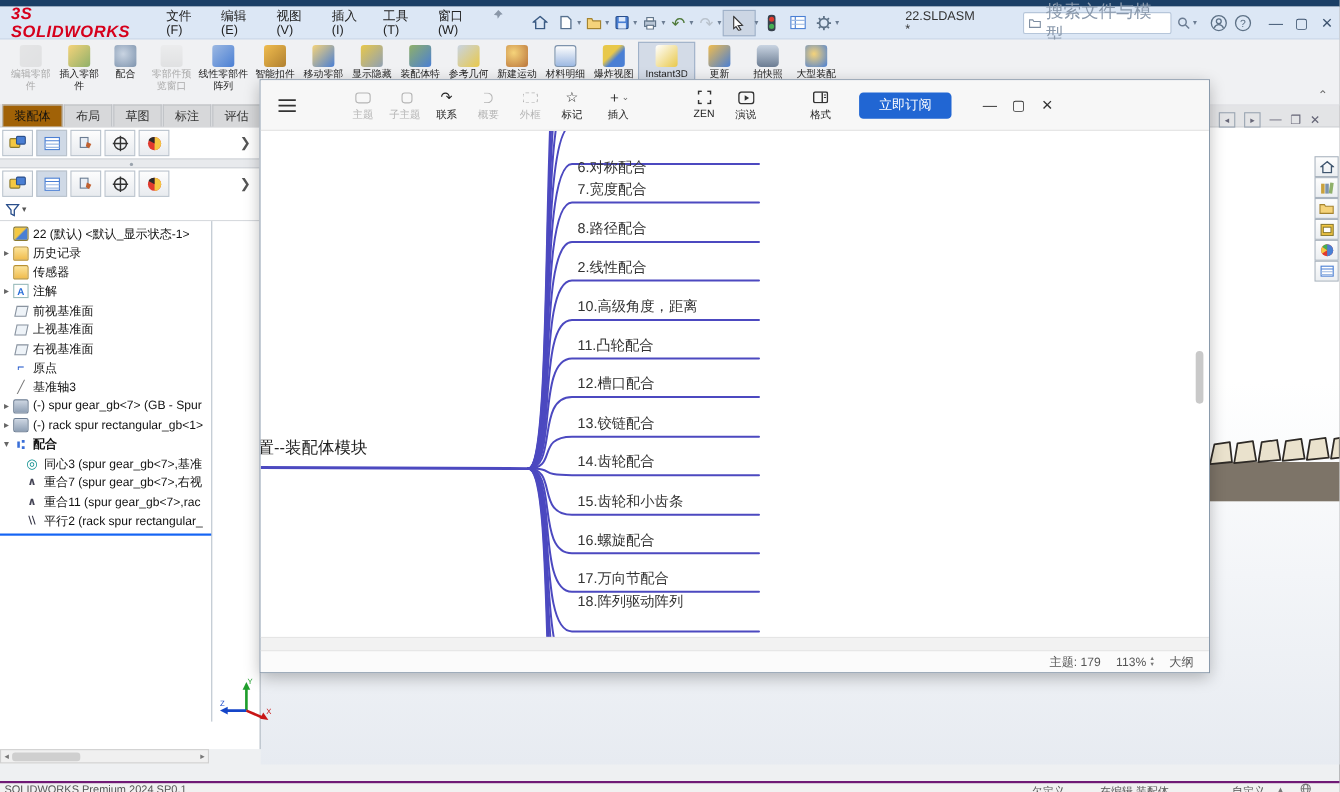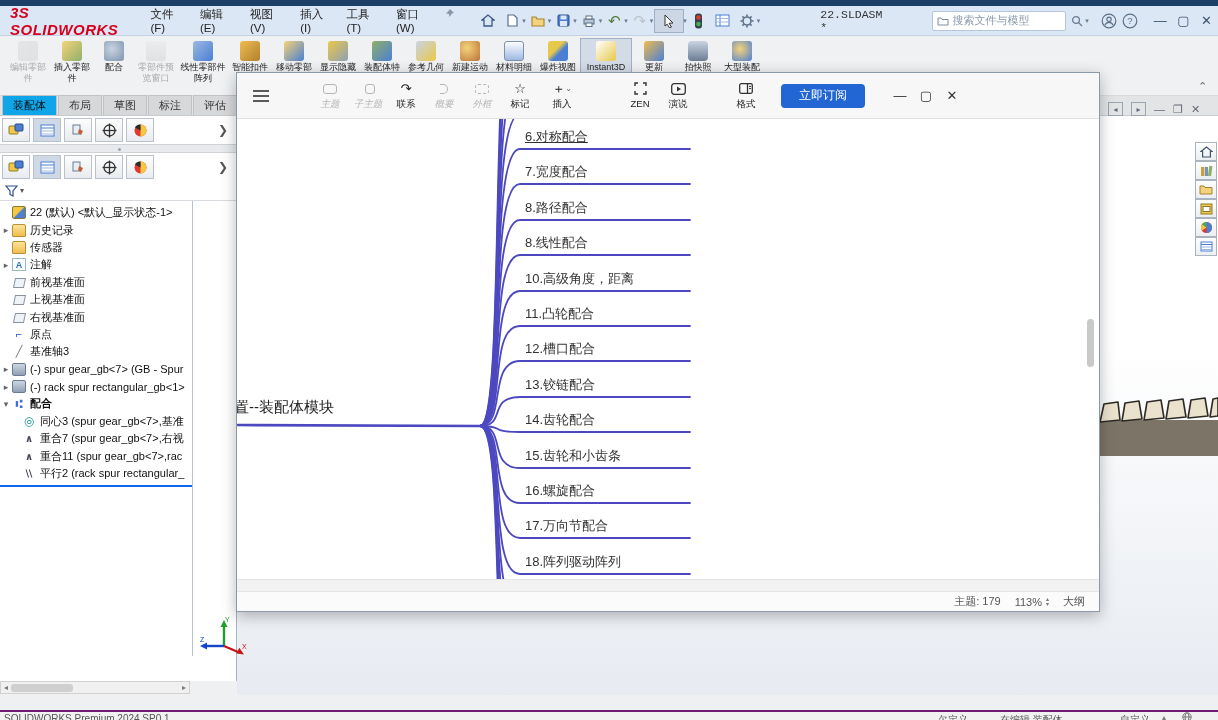--- a/index.html
+++ b/index.html
@@ -6,35 +6,35 @@
   *{box-sizing:border-box;font-family:"Liberation Sans","DejaVu Sans",sans-serif;}
   #app{position:relative;width:1218px;height:720px;background:#eef0f2;overflow:hidden;}
   .abs{position:absolute;}
   
   #topstrip{left:0;top:0;width:1218px;height:6px;background:#1b3f66;}
   #titlebar{left:0;top:6px;width:1218px;height:30px;background:#dce7f5;border-bottom:1px solid #c3d2e4;display:flex;align-items:center;}
   .logo{font-weight:bold;font-style:italic;color:#d6001c;font-size:15px;margin-left:10px;letter-spacing:.5px;}
   .menu{font-size:11.5px;color:#222;padding:4px 9px;cursor:default;}
   .qicon{width:22px;height:20px;display:inline-flex;align-items:center;justify-content:center;margin:0 1px;font-size:13px;color:#3a5a83;}
   .ddl{font-size:7px;color:#6b7c92;margin-left:-2px;}
-  .doc-title{font-size:11.5px;color:#333;margin:12px 14px;font-family:Liberation Mono, monospace;}
-  .searchbox{width:150px;height:20px;background:#fff;border:1px solid #b6c6da;border-radius:2px;display:flex;align-items:center;padding:0 4px;font-size:11px;color:#8a99ac;}
+  .doc-title{font-size:11.5px;color:#333;margin:12px 14px;}
+  .searchbox{width:150px;height:20px;background:#fff;border:1px solid #b6c6da;border-radius:2px;display:flex;align-items:center;padding:0 4px;font-size:16px;color:#8a99ac;}
   .winbtn{width:26px;height:22px;display:inline-flex;align-items:center;justify-content:center;font-size:13px;color:#3c526e;}
   
   #cmdbar{left:0;top:36px;width:1218px;height:60px;background:#f0f1f3;border-bottom:1px solid #d7dade;display:flex;align-items:flex-start;padding:2px 4px 0 6px;}
   .tb-btn{width:44px;min-width:40px;height:56px;display:flex;flex-direction:column;align-items:center;padding-top:2px;border:1px solid transparent;}
   .tb-btn .lbl{font-size:9px;line-height:10.5px;color:#222;text-align:center;margin-top:1px;max-height:22px;overflow:hidden;word-break:break-all;}
   .tb-btn.dis .lbl{color:#aaa;}
   .tb-btn.dis .tbi{opacity:.35;filter:grayscale(1);}
   .tb-btn.active{background:#d3dbe7;border:1px solid #9fb1c8;}
   .tbi{width:20px;height:20px;border-radius:3px;position:relative;}
   
   #cmdtabs{left:0;top:96px;width:1218px;height:20px;background:#e3e4e6;border-bottom:1px solid #c9cccf;display:flex;align-items:flex-end;padding-left:2px;}
   .ctab{font-size:11px;color:#333;padding:2px 10px;border:1px solid #bfc2c6;border-bottom:none;background:#d7d8da;margin-right:1px;}
-  .ctab.sel{background:#0ea5e9;color:#111;}
+  .ctab.sel{background:#a16207;color:#111;}
   
   #leftpanel{left:0;top:116px;width:237px;height:565px;background:#fff;border-right:1px solid #aab4bf;}
   .prow{display:flex;align-items:center;gap:3px;padding:2px 2px;}
   .pbtn{width:28px;height:24px;border:1px solid #b9c2cc;background:linear-gradient(#fdfdfd,#e8ebef);display:flex;align-items:center;justify-content:center;font-size:13px;}
   .splitter{height:9px;background:#e8eaed;border-top:1px solid #cfd3d8;border-bottom:1px solid #cfd3d8;position:relative;}
   .splitter::after{content:"";position:absolute;left:50%;top:3px;width:3px;height:3px;border-radius:50%;background:#9aa3ad;}
   .tree{font-size:11px;color:#111;}
   .trow{height:17.4px;display:flex;align-items:center;white-space:nowrap;overflow:hidden;}
   .tarrow{width:12px;font-size:9px;color:#666;text-align:center;flex:none;}
   .ti{width:14px;height:13px;flex:none;margin-right:4px;display:inline-flex;align-items:center;justify-content:center;font-size:11px;position:relative;}
@@ -51,21 +51,21 @@
   .ti-coin{color:#445;font-size:10px;font-weight:bold;}
   .ti-par{color:#334;font-size:10px;font-weight:bold;}
   
   #gfx{left:237px;top:116px;width:981px;height:579px;background:linear-gradient(#ffffff 40%,#e7ebf1);}
   
   #mmwin{left:236px;top:72px;width:864px;height:540px;background:#fff;border:1px solid #8a9aab;box-shadow:0 4px 14px rgba(0,0,0,.28);z-index:20;}
   #mmheader{position:absolute;left:0;top:0;width:100%;height:46px;background:#f7f7f7;border-bottom:1px solid #e2e2e2;display:flex;align-items:center;}
   .mm-tool{width:38px;display:flex;flex-direction:column;align-items:center;color:#222;}
   .mm-tool .glyph{height:16px;font-size:13px;display:flex;align-items:center;}
   .mm-tool .cap{font-size:9.5px;margin-top:1px;}
-  .mm-tool.dis{color:#b5b5b5;font-style:italic;}
+  .mm-tool.dis{color:#b5b5b5;}
   .gicon{width:14px;height:10px;border:1.5px solid #b5b5b5;border-radius:3px;}
   .subscribe{height:24px;padding:0 18px;background:#2166d3;color:#fff;font-size:12px;border:none;border-radius:4px;display:flex;align-items:center;}
   #mmcanvas{position:absolute;left:0;top:46px;width:862px;height:460px;overflow:hidden;background:#fff;}
   .mm-topic{position:absolute;left:288px;font-size:13px;color:#333;white-space:nowrap;}
   #mmhscroll{position:absolute;left:0;top:506px;width:862px;height:12px;background:#f2f2f2;border-top:1px solid #e5e5e5;}
   #mmstatus{position:absolute;left:0;top:518px;width:862px;height:20px;background:#fbfbfb;border-top:1px solid #e5e5e5;display:flex;align-items:center;justify-content:flex-end;font-size:11px;color:#555;gap:14px;padding-right:14px;}
   
   .rtb{width:22px;height:19px;border:1px solid #aab4bf;background:linear-gradient(#fdfdfd,#eceff2);display:flex;align-items:center;justify-content:center;}
   
   #lscroll{left:0;top:681px;width:190px;height:13px;background:#f0f0f0;border:1px solid #d0d0d0;display:flex;align-items:center;}
@@ -638,33 +638,33 @@
           <path d="M243 307 C270 307 250 455 283 455 L453 455"></path>
 
           <path d="M243 307 C270 307 250 490 283 490"></path>
           <path d="M243 307 C270 307 250 526 283 526"></path>
           <path d="M243 307 C270 307 250 561 283 561"></path>
           <path d="M243 307 C270 307 250 597 283 597"></path>
           <path d="M243 307 C270 307 250 632 283 632"></path>
         </g>
       </svg>
       <span class="abs" style="left:-3px;top:279px;font-size:15px;color:#222;white-space:nowrap;">置--装配体模块</span>
-      <span class="mm-topic" style="top:9px;text-decoration:underline;">6.对称配合</span>
+      <span class="mm-topic" style="top:24px;">6.对称配合</span>
       <span class="mm-topic" style="top:44px;">7.宽度配合</span>
       <span class="mm-topic" style="top:80px;">8.路径配合</span>
-      <span class="mm-topic" style="top:115px;">8.线性配合</span>
+      <span class="mm-topic" style="top:115px;">2.线性配合</span>
       <span class="mm-topic" style="top:151px;">10.高级角度，距离</span>
       <span class="mm-topic" style="top:186px;text-align:center;">11.凸轮配合</span>
       <span class="mm-topic" style="top:221px;">12.槽口配合</span>
       <span class="mm-topic" style="top:257px;">13.铰链配合</span>
       <span class="mm-topic" style="top:292px;">14.齿轮配合</span>
       <span class="mm-topic" style="top:328px;">15.齿轮和小齿条</span>
       <span class="mm-topic" style="top:363px;">16.螺旋配合</span>
       <span class="mm-topic" style="top:398px;">17.万向节配合</span>
-      <span class="mm-topic" style="top:434px;">18.阵列驱动阵列</span>
+      <span class="mm-topic" style="top:419px;">18.阵列驱动阵列</span>
       <div class="abs" style="left:850px;top:200px;width:7px;height:48px;background:#c9c9c9;border-radius:4px;"></div>
     </div>
 
     <div id="mmhscroll">
       
       
       
     </div>
 
     <div id="mmstatus">

